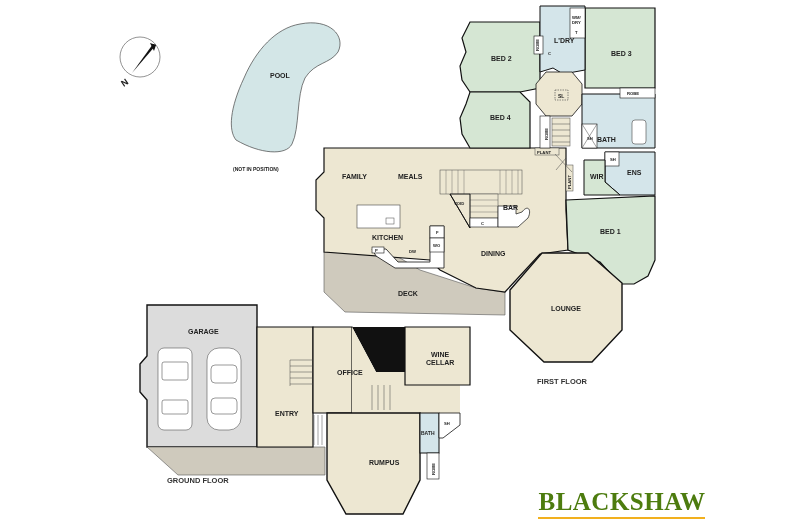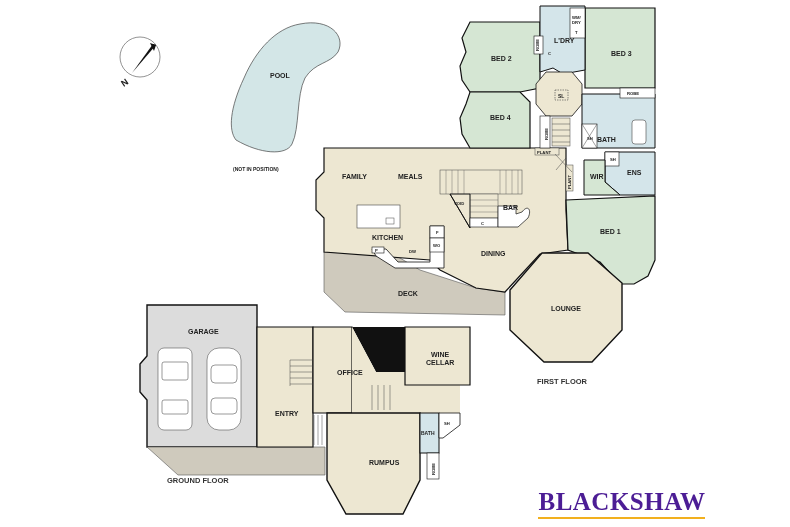--- a/index.html
+++ b/index.html
@@ -4,21 +4,21 @@
 <style>
   html, body { margin:0; padding:0; background:#ffffff; }
   body { width:790px; height:527px; overflow:hidden; position:relative; font-family:"Liberation Sans", sans-serif; }
   svg { position:absolute; left:0; top:0; }
   .lbl { font-family:"Liberation Sans", sans-serif; font-weight:bold; fill:#222; }
   .room-lbl { font-size:7px; }
   .small-lbl { font-size:5px; }
   .tiny-lbl { font-size:4.2px; }
   .floor-lbl { font-size:7.5px; fill:#333; }
   .brand { position:absolute; left:538px; top:488px; width:168px; text-align:center;
-           font-family:"Liberation Serif", serif; font-weight:bold; font-size:25px; letter-spacing:0.5px; color:#4c1d95; }
+           font-family:"Liberation Serif", serif; font-weight:bold; font-size:25px; letter-spacing:0.5px; color:#4d7c0f; }
   .brand-line { position:absolute; left:538px; top:517px; width:167px; height:2px; background:#f2b01e; }
 </style>
 </head>
 <body>
 
 <svg width="790" height="527" viewBox="0 0 790 527" xmlns="http://www.w3.org/2000/svg">
 
   <g>
     <circle cx="140" cy="57" r="20" fill="none" stroke="#777" stroke-width="0.8"></circle>
     <polygon points="153,44 156,45 132,73" fill="#111"></polygon>

